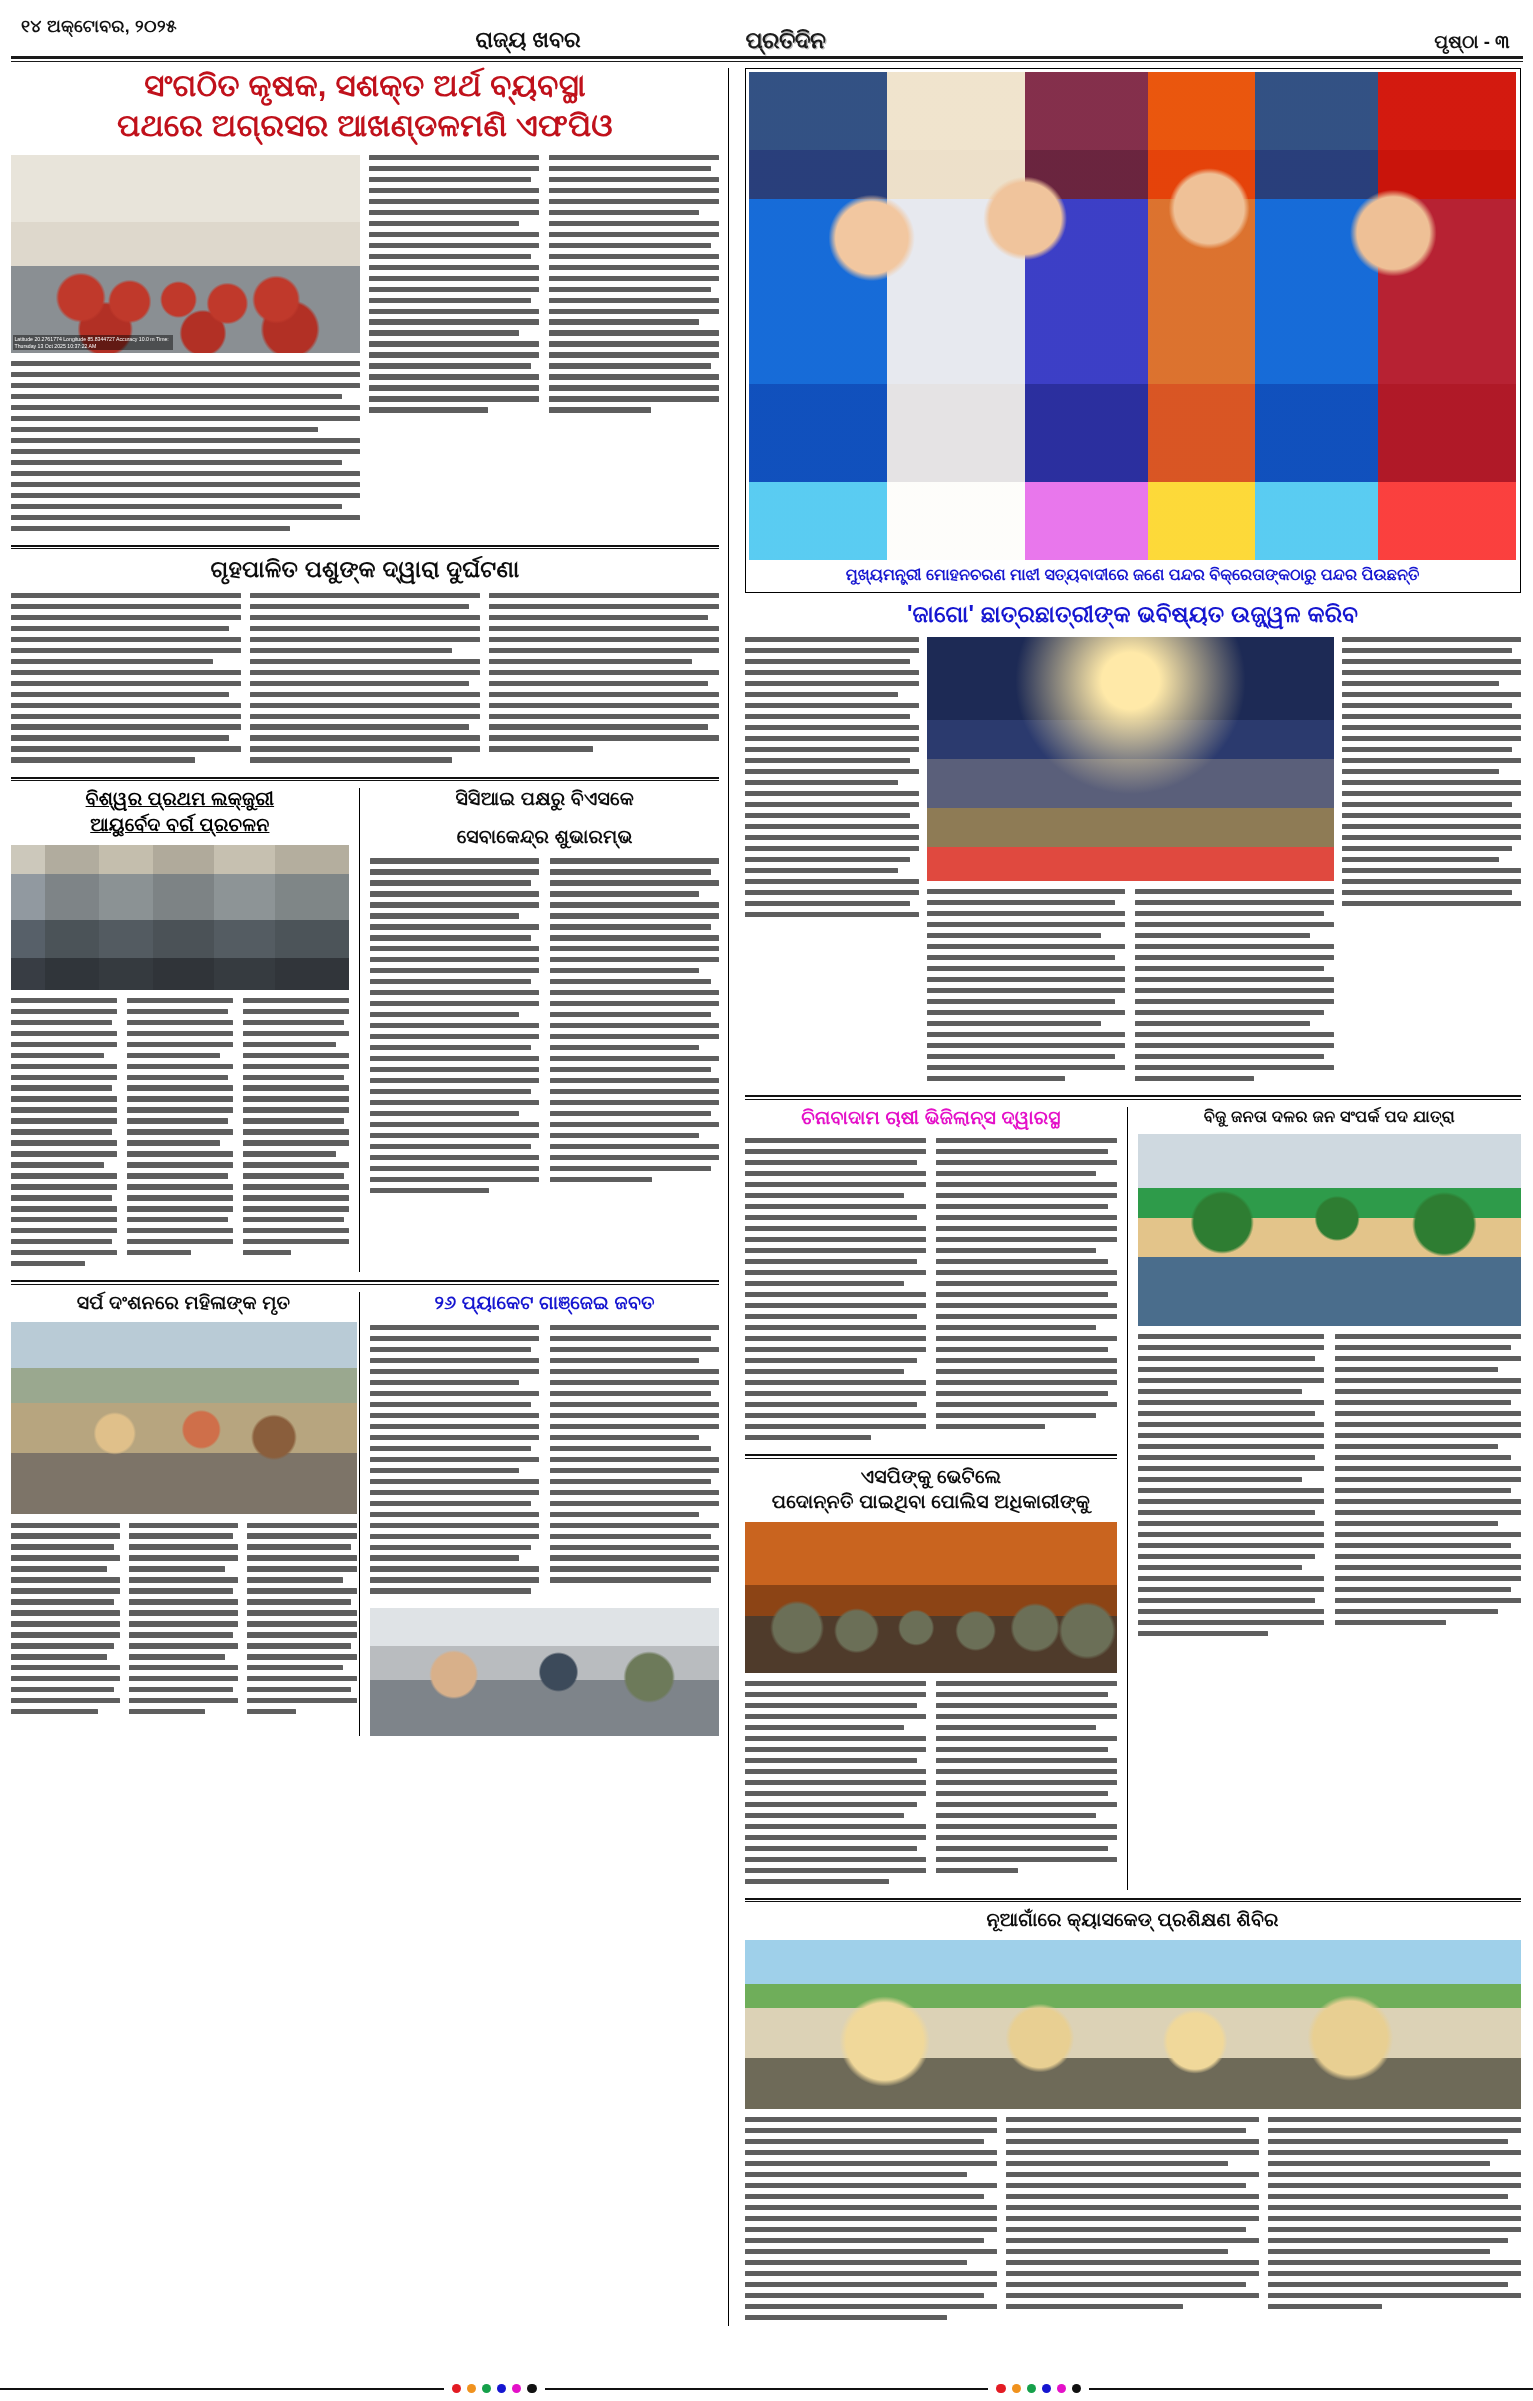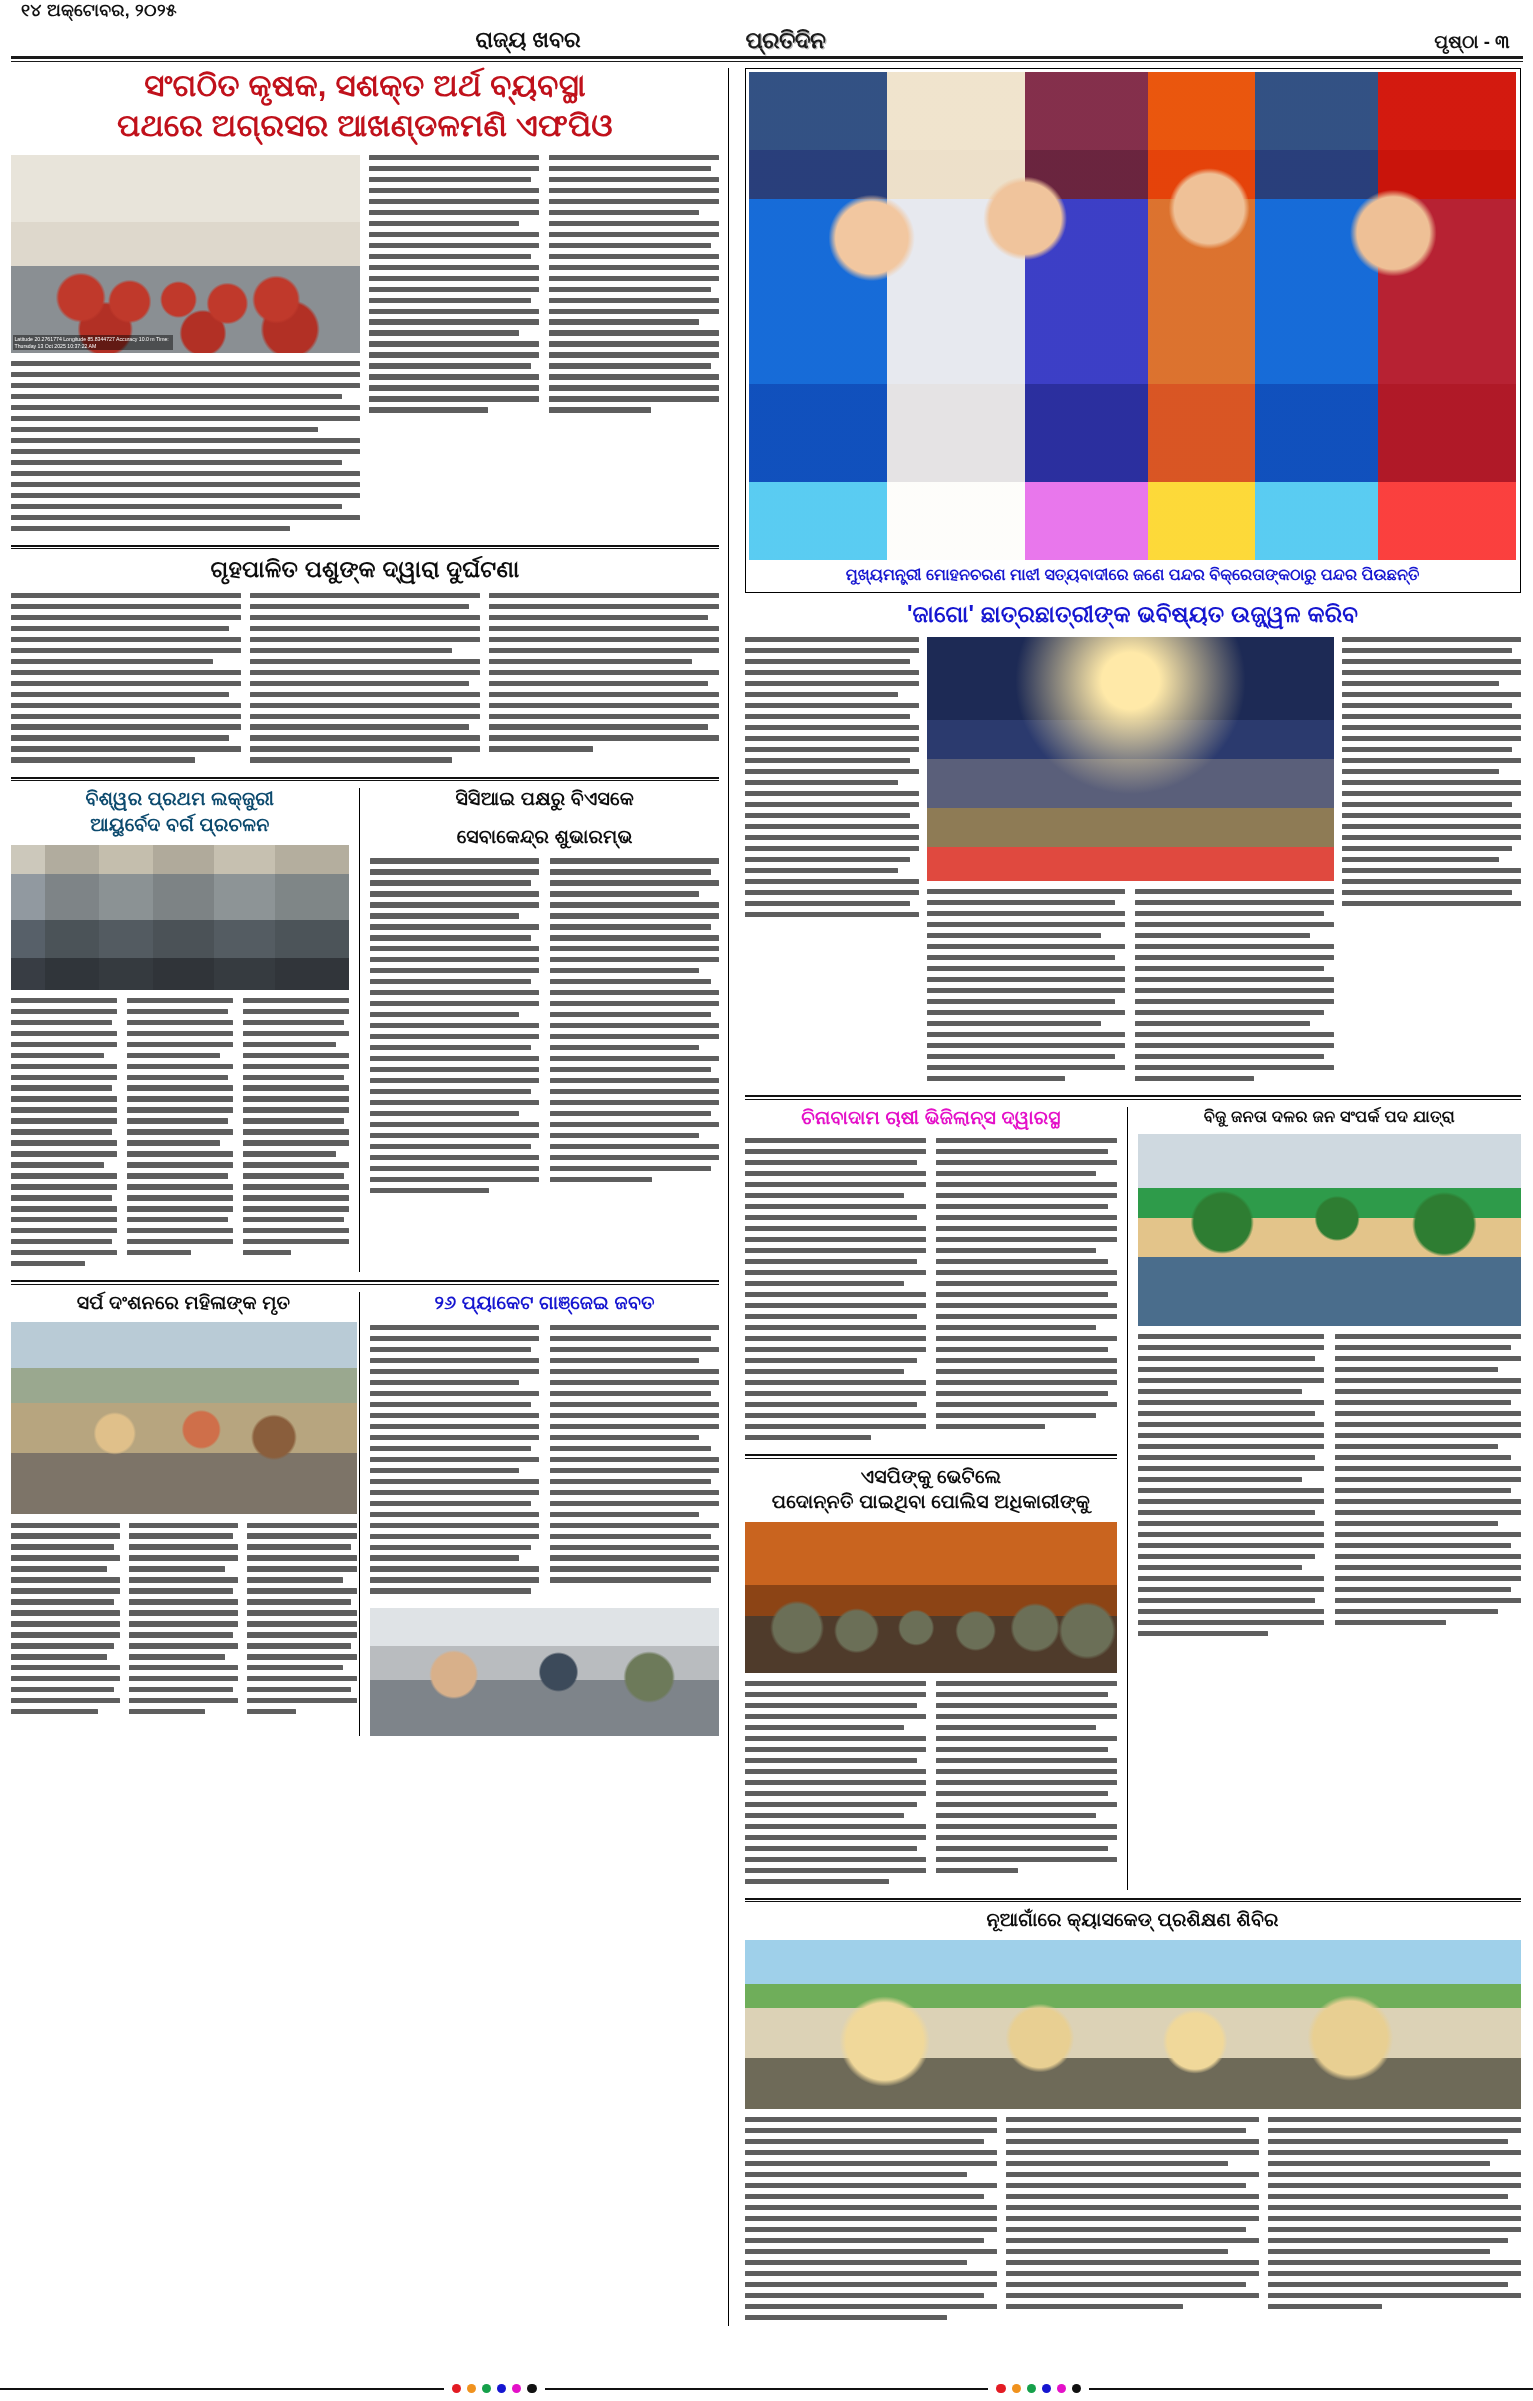--- a/index.html
+++ b/index.html
@@ -12,41 +12,41 @@
     position: relative;
     width: 1533px; height: 2401px;
     background: #fff;
     padding: 0 10.5px;
   }
 
   
   .masthead {
     position: relative;
     height: 56px;
-    display: flex; align-items: flex-start;
+    display: flex; align-items: center;
     padding: 0 10.5px 3.5px 10.5px;
   }
   .mh-date   { font-size: 17.4px; font-weight: 700; color:#111; letter-spacing:0.3px; }
   .mh-sec    { font-size: 22px; font-weight: 700; color:#111; position:absolute; left:465px; bottom:3.5px; }
   .mh-logo   { position:absolute; left:735px; bottom:2.3px; font-size: 23px; font-weight:700; color:#1b1b1b;
                text-shadow: 1.2px 1.2px 0 #bdbdbd; letter-spacing:-0.6px; }
   .mh-page   { position:absolute; right:12.8px; bottom:3.5px; font-size:18.6px; font-weight:700; color:#111; }
   .mh-rule   { height:2.9px; background:#1a1a1a; margin:0 0 0 0; }
   .mh-rule2  { height:1.2px; background:#1a1a1a; margin-top:1.7px; }
 
   
   .body-grid { display:flex; gap:8px; }
   .col-left  { width:718px; border-right:1.2px solid #000; padding-right:8.1px; }
   .col-right { width:784px; padding-left:8.1px; }
 
   
   .hl       { font-weight:700; line-height:1.18; letter-spacing:0.2px; }
   .hl-red   { color:#c0111b; }
   .hl-blue  { color:#1515d0; }
-  .hl-orange{ color:#0c4a6e; }
+  .hl-orange{ color:#000000;text-decoration:underline; }
   .hl-mag   { color:#e410c8; }
   .hl-black { color:#0d0d0d; }
   .rule-dbl   { border-top:2.3px solid #111; border-bottom:1.2px solid #111; height:4.6px; margin:8.1px 0 7px; }
 
   
   .txt {
     font-size: 0px;
     line-height: 0;
   }
   .ln {

